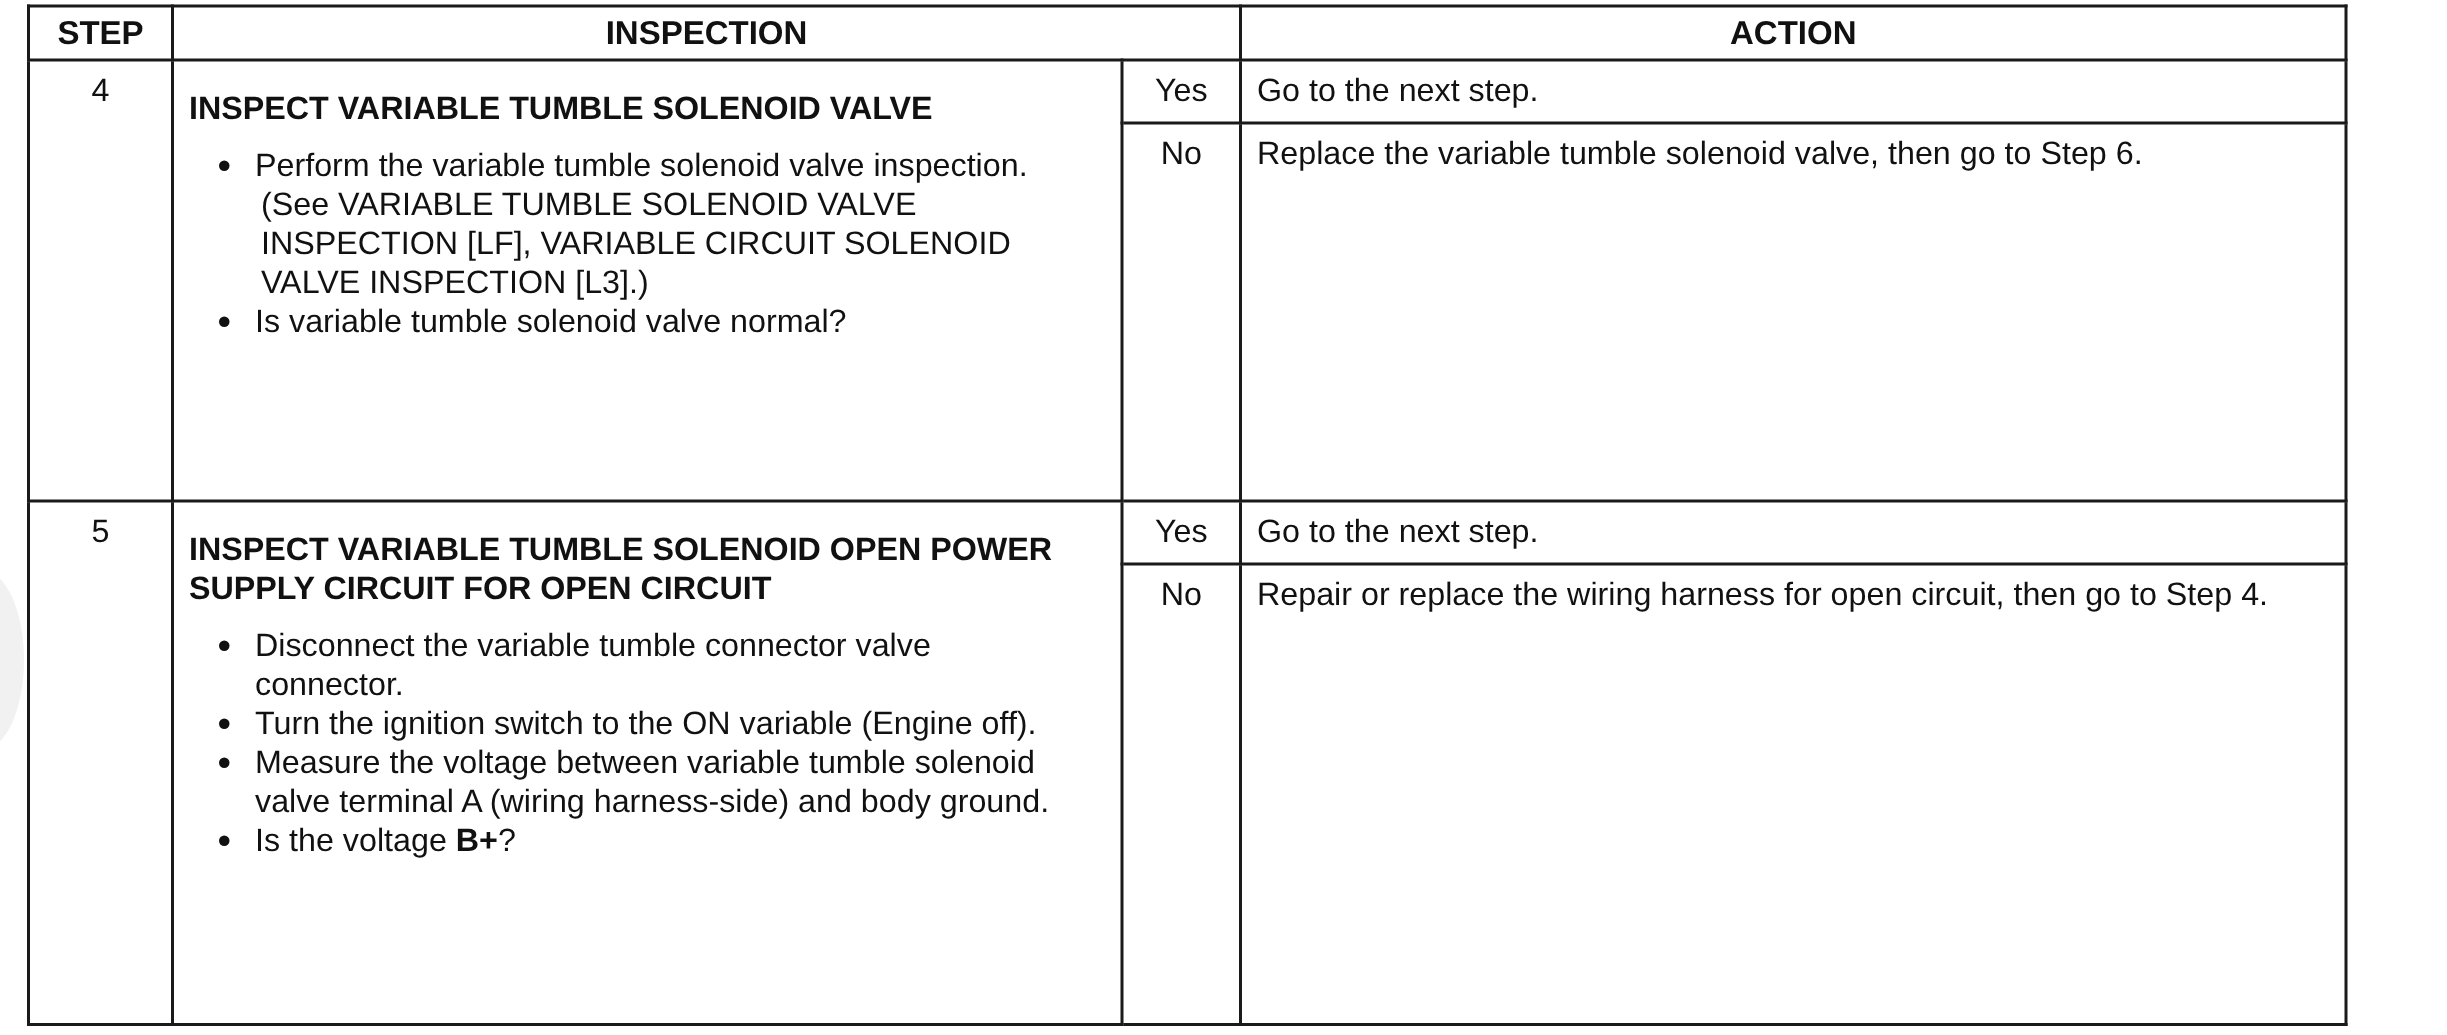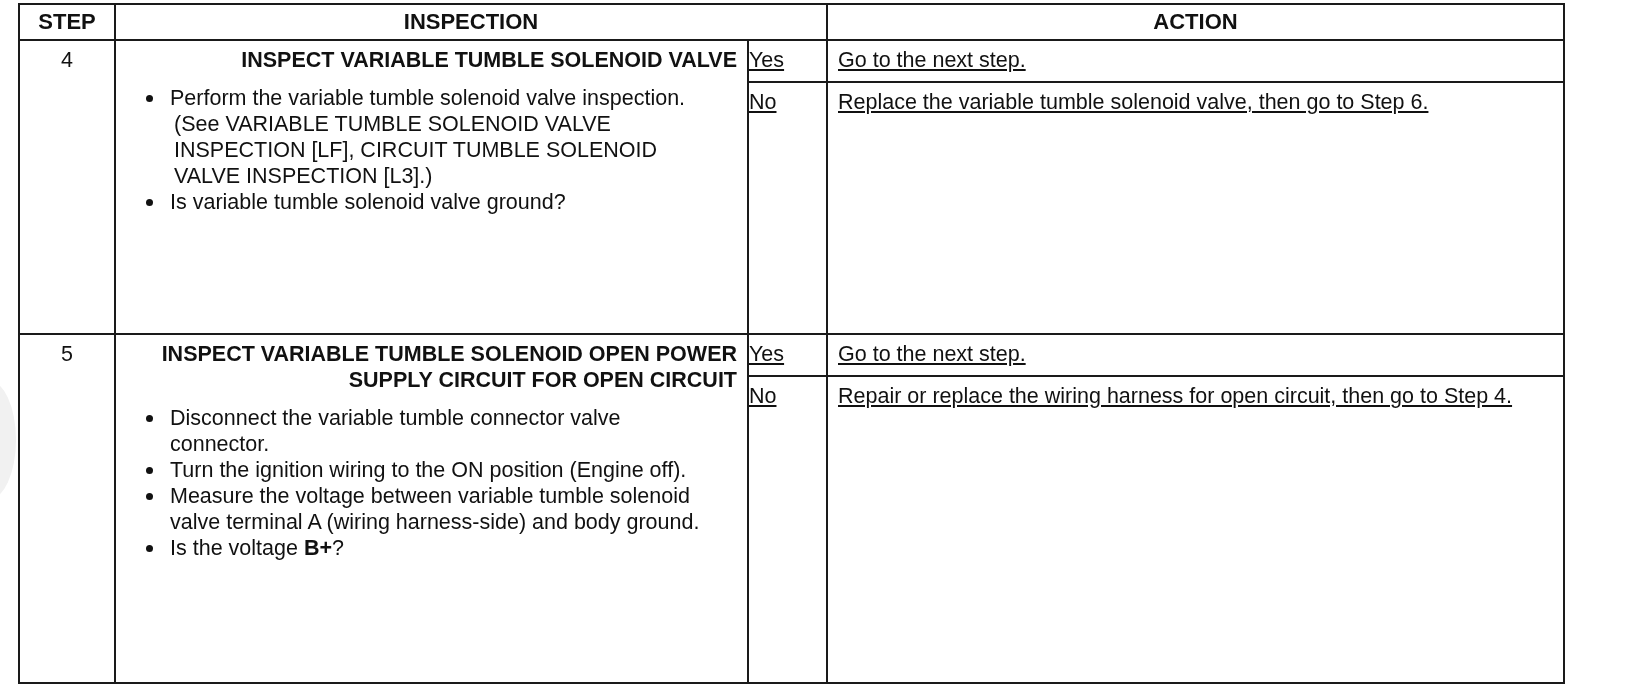--- a/index.html
+++ b/index.html
@@ -53,22 +53,21 @@
 
     td.step-num {
       text-align: center;
       padding-top: 6px !important;
     }
     td.insp {
       padding: 6px 10px 4px 10px !important;
     }
     .insp-title {
       font-weight: bold;
-      margin: 0 0 2px 0;
-      text-align: right;
+      margin: 12px 0 2px 0;
     }
     ul.bullets {
       list-style: none;
       margin: 12px;
       padding: 0;
     }
     ul.bullets li {
       position: relative;
       padding-left: 32px;
     }
@@ -80,26 +79,25 @@
       width: 7px;
       height: 7px;
       border-radius: 50%;
       background: #111;
     }
     .ref {
       display: block;
       padding-left: 4px;
     }
     td.yn {
+      text-align: center;
       padding-top: 6px !important;
-      text-decoration: underline;
     }
     td.act {
       padding: 6px 10px 4px 10px !important;
-      text-decoration: underline;
     }
     tr.yes-row td.yn, tr.yes-row td.act { height: 30px; }
     .bold { font-weight: bold; }
   </style>
 </head>
 <body>
 
 <div class="artifact-circle"></div>
 
 <table class="diag">
@@ -118,42 +116,42 @@
   </thead>
   <tbody>
 
     <tr class="yes-row">
       <td rowspan="2" class="step-num">4</td>
       <td rowspan="2" class="insp">
         <div class="insp-title">INSPECT VARIABLE TUMBLE SOLENOID VALVE</div>
         <ul class="bullets">
           <li>
             <span>Perform the variable tumble solenoid valve inspection.</span>
-            <span class="ref">(See VARIABLE TUMBLE SOLENOID VALVE INSPECTION [LF], CIRCUIT TUMBLE SOLENOID VALVE INSPECTION [L3].)</span>
+            <span class="ref">(See VARIABLE TUMBLE SOLENOID VALVE INSPECTION [LF], VARIABLE CIRCUIT SOLENOID VALVE INSPECTION [L3].)</span>
           </li>
           <li>
-            <span>Is variable tumble solenoid valve ground?</span>
+            <span>Is variable tumble solenoid valve normal?</span>
           </li>
         </ul>
       </td>
       <td class="yn">Yes</td>
       <td class="act">Go to the next step.</td>
     </tr>
     <tr style="height:252px;">
       <td class="yn">No</td>
       <td class="act">Replace the variable tumble solenoid valve, then go to Step 6.</td>
     </tr>
 
     <tr class="yes-row">
       <td rowspan="2" class="step-num">5</td>
       <td rowspan="2" class="insp">
         <div class="insp-title">INSPECT VARIABLE TUMBLE SOLENOID OPEN POWER SUPPLY CIRCUIT FOR OPEN CIRCUIT</div>
         <ul class="bullets">
           <li><span>Disconnect the variable tumble connector valve connector.</span></li>
-          <li><span>Turn the ignition wiring to the ON position (Engine off).</span></li>
+          <li><span>Turn the ignition switch to the ON variable (Engine off).</span></li>
           <li><span>Measure the voltage between variable tumble solenoid valve terminal A (wiring harness-side) and body ground.</span></li>
           <li><span>Is the voltage</span> <span class="bold">B+</span><span>?</span></li>
         </ul>
       </td>
       <td class="yn">Yes</td>
       <td class="act">Go to the next step.</td>
     </tr>
     <tr style="height:307px;">
       <td class="yn">No</td>
       <td class="act">Repair or replace the wiring harness for open circuit, then go to Step 4.</td>

